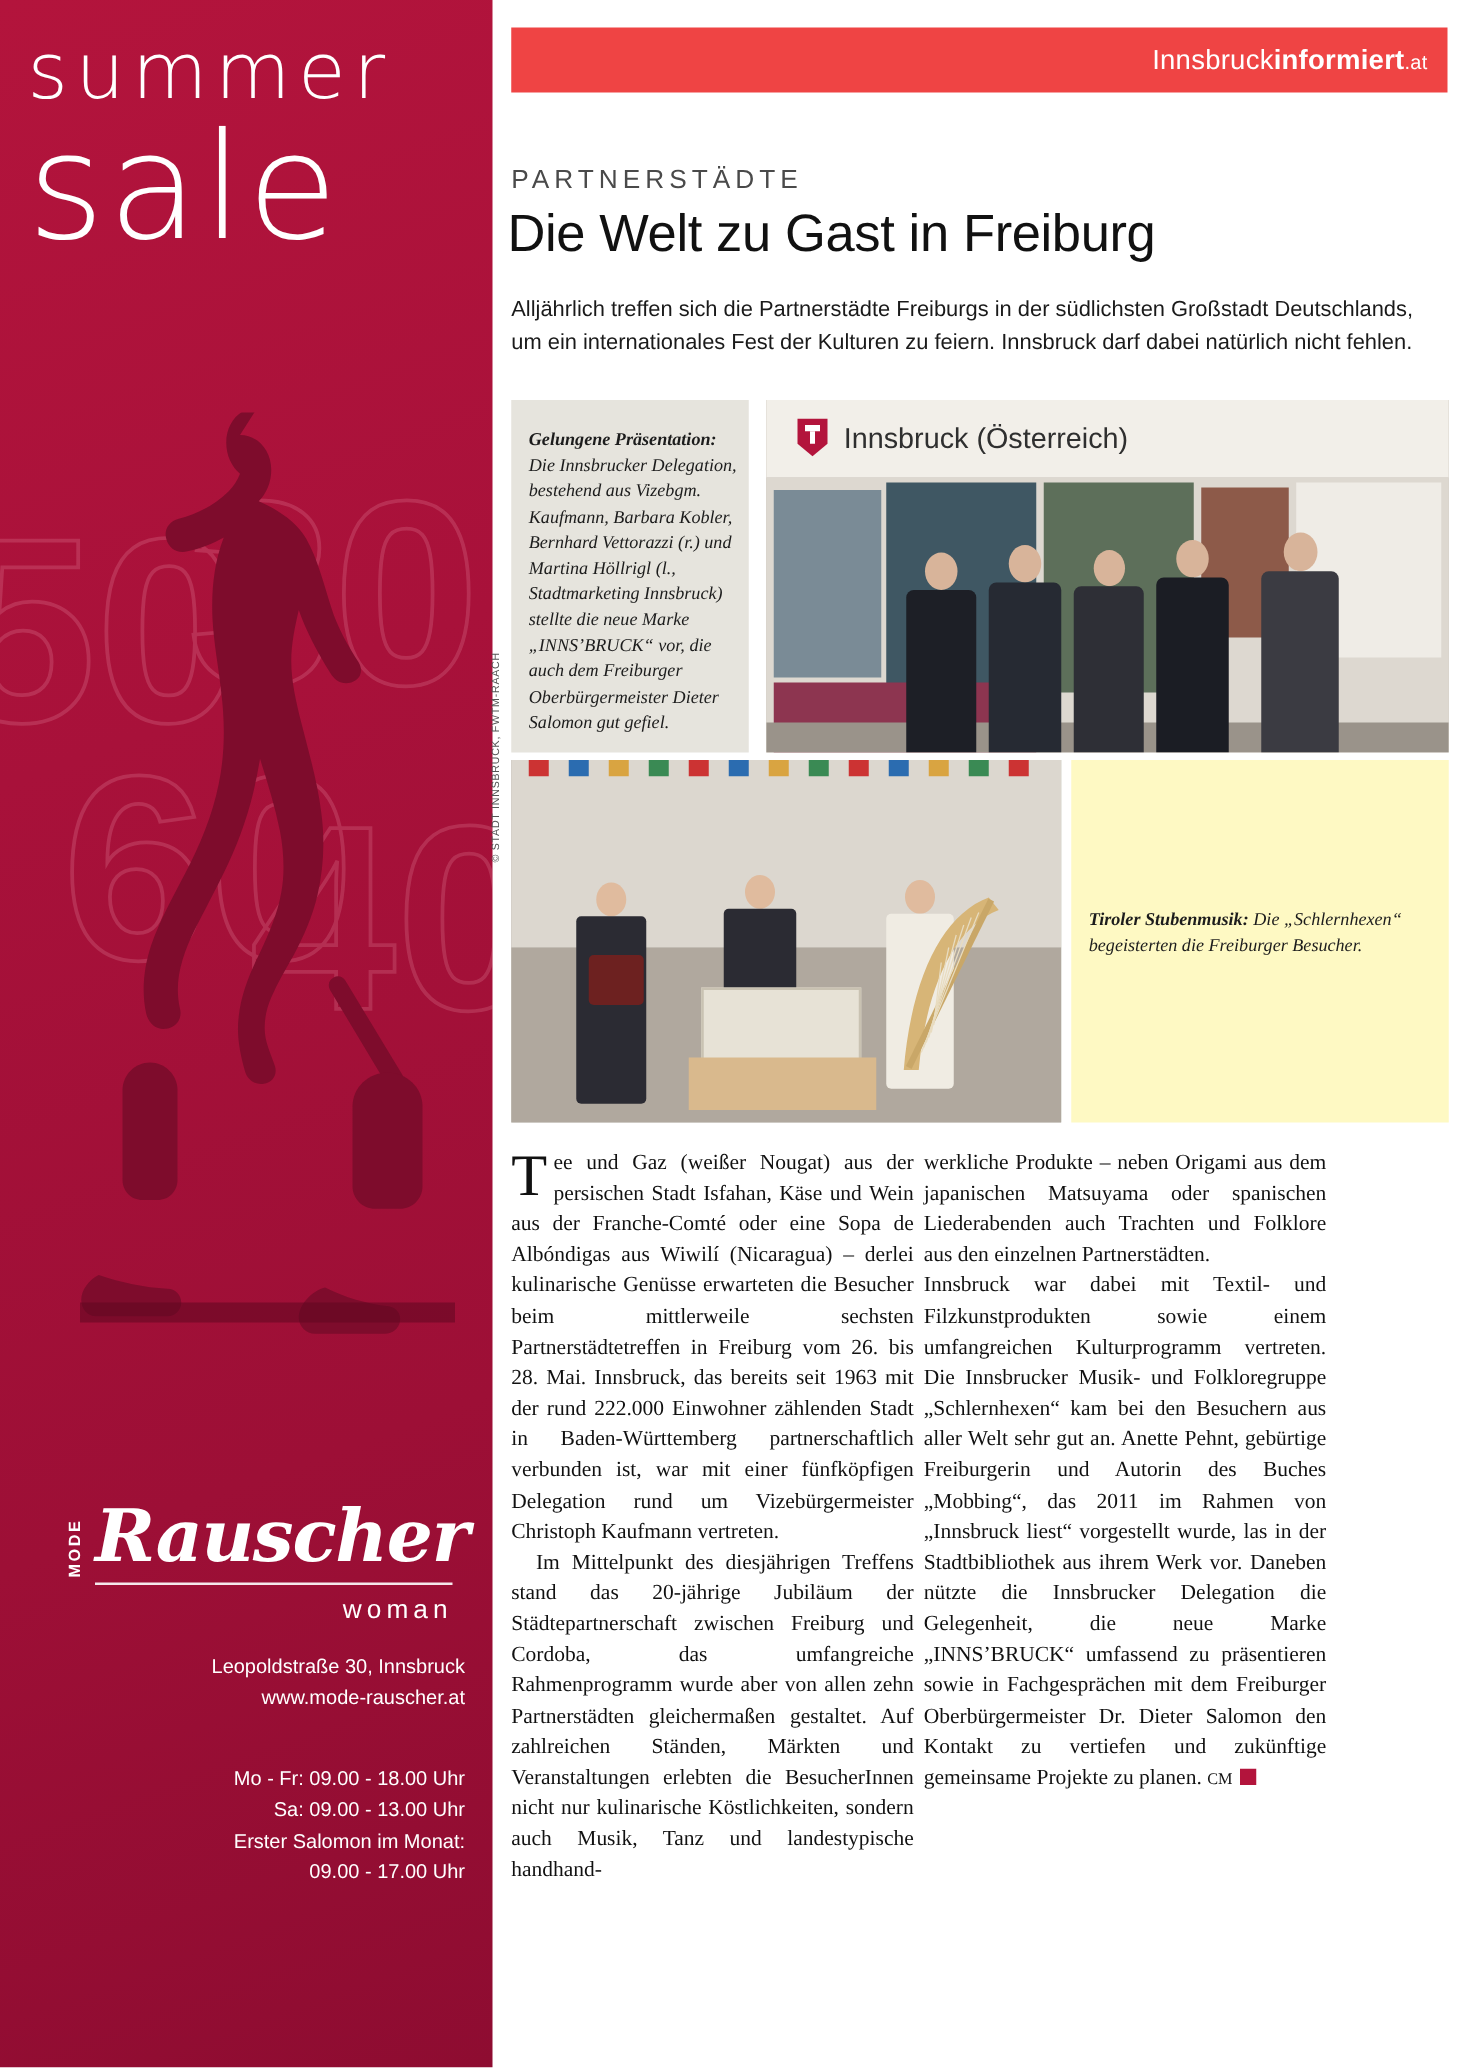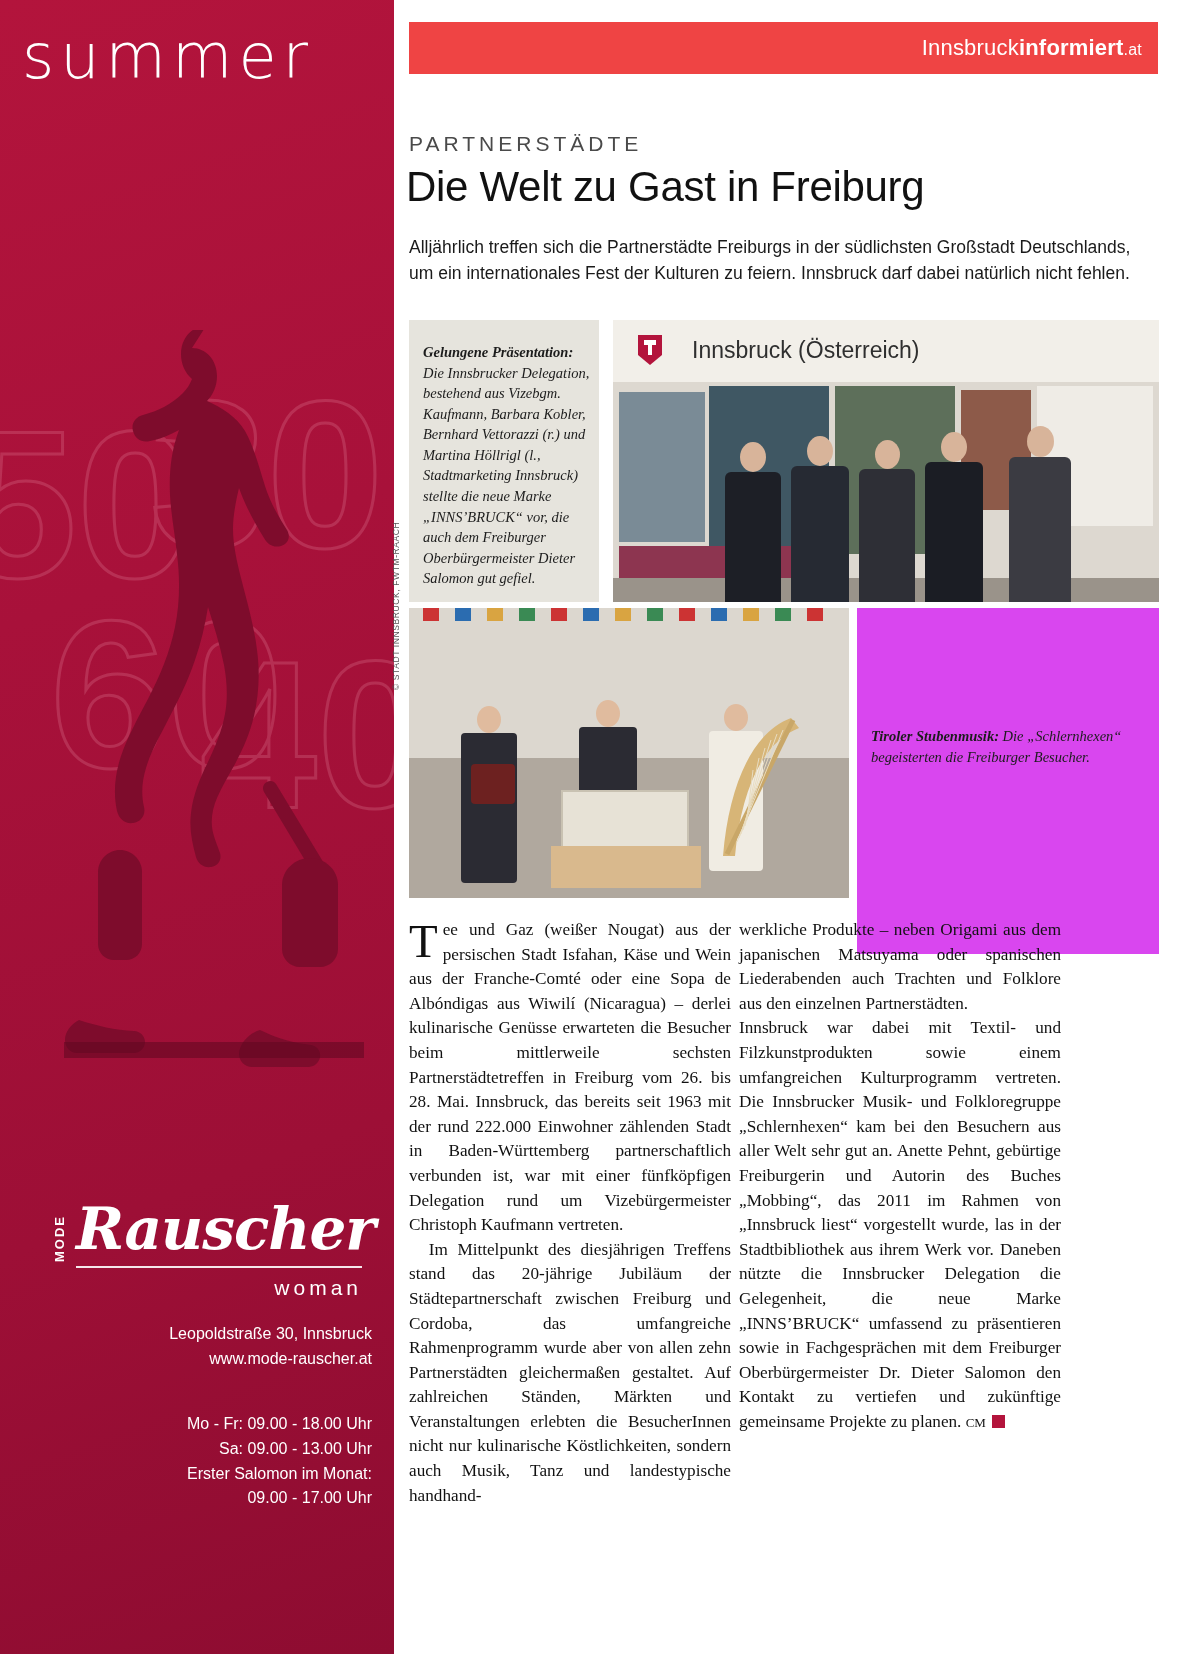--- a/index.html
+++ b/index.html
@@ -102,39 +102,39 @@
   .cap-left b{font-weight:700;}
   .photo1{
     position:absolute;left:204px;top:0;width:546px;height:282px;overflow:hidden;
     background:#c8c2ba;
   }
   .photo2{
     position:absolute;left:0;top:288px;width:440px;height:290px;overflow:hidden;
     background:#b9b6ad;
   }
   .cap-right{
-    position:absolute;left:448px;top:288px;width:302px;height:346px;background:#d946ef;
+    position:absolute;left:448px;top:288px;width:302px;height:290px;background:#fef9c3;
   }
   .cap-right .txt{
     position:absolute;left:14px;top:118px;width:274px;
     font-family:"Liberation Serif",serif;font-style:italic;font-size:14.5px;
     line-height:1.45;color:#1c1c1c;
   }
   .cap-right .txt b{font-weight:700;}
   .credit{
     position:absolute;left:391px;top:690px;
     transform:rotate(-90deg);transform-origin:left top;
     font-size:8.5px;letter-spacing:.6px;color:#555;white-space:nowrap;
   }
 
   
   .p1-top{position:absolute;left:0;top:0;width:100%;height:62px;background:#f2efe9;}
   .p1-logo{position:absolute;left:24px;top:14px;width:26px;height:32px;}
   .p1-title{
-    position:absolute;left:62px;top:17px;font-size:23px;color:#2f2f2f;font-weight:400;margin-left:17px;
+    position:absolute;left:62px;top:17px;font-size:23px;color:#2f2f2f;font-weight:400;
   }
   .p1-wall{position:absolute;left:0;top:62px;width:100%;height:220px;background:#ddd8d0;}
   .p1-panelA{position:absolute;left:6px;top:72px;width:86px;height:150px;background:#7a8b96;}
   .p1-panelB{position:absolute;left:96px;top:66px;width:120px;height:168px;background:#3f5763;}
   .p1-panelC{position:absolute;left:222px;top:66px;width:120px;height:168px;background:#5d6f5a;}
   .p1-panelD{position:absolute;left:348px;top:70px;width:70px;height:120px;background:#8d5a49;}
   .p1-panelE{position:absolute;left:424px;top:66px;width:116px;height:140px;background:#efece6;}
   .p1-panelF{position:absolute;left:6px;top:226px;width:210px;height:56px;background:#8d3550;}
   .p1-floor{position:absolute;left:0;top:258px;width:100%;height:24px;background:#9a938a;}
   .p1-person{position:absolute;bottom:0;}
@@ -185,20 +185,21 @@
 
   <div class="ad-deco">
     <span style="left:-40px;top:20px;">50</span>
     <span style="left:150px;top:-10px;">30</span>
     <span style="left:30px;top:210px;margin-left:20px;">60</span>
     <span style="left:200px;top:250px;">40</span>
   </div>
 
   <div class="ad-head">
     <div class="l1">summer</div>
+    <div class="l2">sale</div>
   </div>
 
   <div class="silhouette">
     <svg width="350" height="760" viewBox="0 0 350 760" xmlns="http://www.w3.org/2000/svg">
       <g fill="#7e0c2c">
         <path d="M168 18c14 0 25 12 25 28 0 10-4 19-10 25 14 6 30 16 38 30 9 16 14 36 20 55 5 16 13 30 22 44 4 7 1 14-6 16-7 2-13-1-17-8-10-16-19-33-25-50-3 13-6 27-6 41 0 16 4 33 8 49 6 24 13 47 16 72 3 22 2 44-3 66-4 17-11 33-19 48-6 11-13 22-18 34-4 9-6 19-5 29 1 9 5 17 8 26 2 7-2 13-9 14-7 1-13-3-15-10-4-14-7-29-5-44 2-18 9-35 17-51 7-15 14-31 17-48 3-16 2-33-1-49-4-20-10-39-16-58-3 18-7 36-13 53-7 21-17 41-27 60-8 16-17 31-22 48-4 13-5 26-2 39 2 8-3 15-11 16-8 1-14-4-16-12-4-18-2-37 4-55 7-20 17-38 27-57 12-23 22-47 27-72 5-24 5-49 2-73-2-20-6-39-7-59-1-22 1-44 9-65-9 5-19 9-29 11-8 2-15-2-17-10-2-7 2-14 10-16 15-4 29-11 40-22 4-4 7-9 9-14-7-6-11-15-11-25 0-16 11-28 25-28z"></path>
         <path d="M243 452c3-2 7-1 9 2l46 76c2 4 1 8-3 10-4 2-8 1-10-3l-45-75c-2-4-1-8 3-10z"></path>
         <path d="M286 528c15 0 28 12 28 27v64c0 10-8 18-18 18h-20c-10 0-18-8-18-18v-64c0-15 13-27 28-27z"></path>
         <path d="M96 520c12 0 22 10 22 22v72c0 9-7 16-16 16H90c-9 0-16-7-16-16v-72c0-12 10-22 22-22z"></path>
         <path d="M55 690c18 6 36 10 55 11 6 0 11 5 11 11s-5 11-11 11H53c-7 0-12-6-12-13 0-8 6-16 14-20z"></path>

